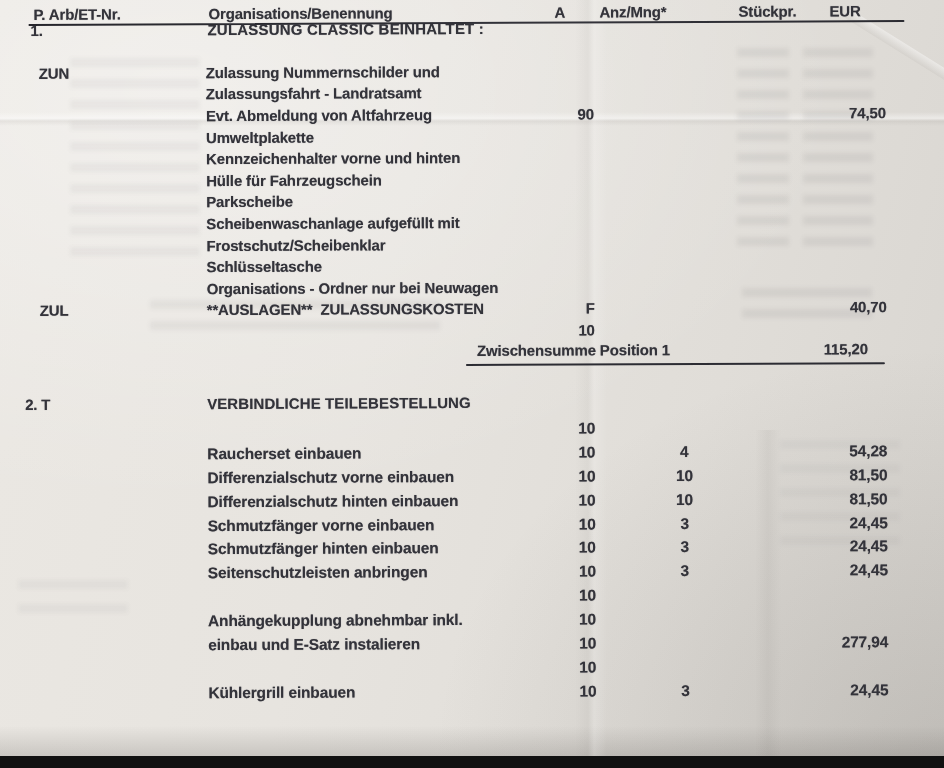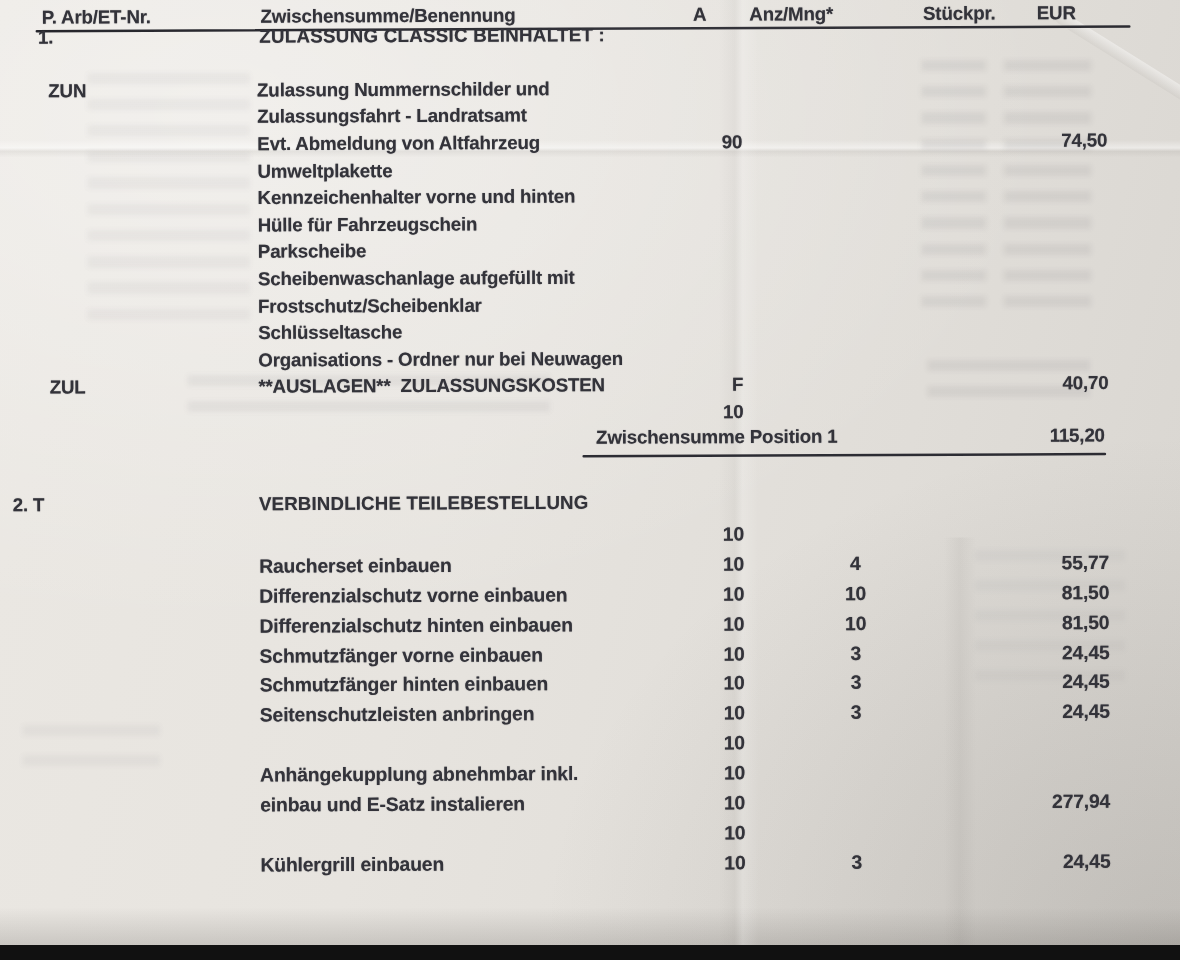--- a/index.html
+++ b/index.html
@@ -19,38 +19,38 @@
   }
   
   .hdr span{position:absolute;top:4px;font-size:15px;}
   .h-pos{left:35px;}  .h-desc{left:210px;} .h-a{left:556px;}
   .h-anz{left:601px;} .h-stk{left:714px;margin-left:26px;}  .h-eur{left:831px;}
   .hdr-rule{position:absolute;left:30px;top:21.5px;width:876px;height:2.6px;
     background:linear-gradient(to right,#26262c,#33333a 60%,#2b2b31);border-radius:1px;}
   
   .sec-head span{position:absolute;font-size:15px;}
   .s1-code{left:32px;top:20px;}  .s1-title{left:209px;top:20px;letter-spacing:0.2px;}
-  .s2-code{left:10px;top:394px;font-size:15.5px;}
+  .s2-code{left:25px;top:394px;font-size:15.5px;}
   .s2-title{left:207px;top:394px;font-size:15.5px;letter-spacing:0.1px;}
   
   .rows{position:absolute;left:0;right:0;}
   .rows-s1{top:60.5px;}
   .rows-s2{top:417px;}
   .row{display:flex;align-items:center;}
   .rows-s1 .row{height:21.6px;font-size:15px;}
   .rows-s2 .row{height:23.9px;font-size:15.5px;}
   .c-code{flex:0 0 207px;padding-left:40px;box-sizing:border-box;}
   .c-desc{flex:0 0 338px;white-space:pre;}
   .c-a{flex:0 0 50px;text-align:right;}
   .c-anz{flex:0 0 178px;text-align:center;}
   .c-eur{flex:0 0 114px;text-align:right;}
   
   .subtotal{position:absolute;left:0;top:339px;width:944px;height:24px;font-size:15px;}
   .st-label{position:absolute;left:477px;top:3px;text-align:center;}
-  .st-value{position:absolute;right:60px;top:3px;}
+  .st-value{position:absolute;right:76px;top:3px;}
   .st-rule{position:absolute;left:466px;top:24.5px;width:419px;height:2.2px;
     background:#2c2c33;border-radius:1px;}
   
   .artifact{position:absolute;pointer-events:none;}
   .crease-h{left:0;top:112px;width:944px;height:14px;
     background:linear-gradient(to bottom,rgba(0,0,0,0) 0%,rgba(255,255,255,0.45) 45%,rgba(120,115,110,0.10) 65%,rgba(0,0,0,0) 100%);}
   .crease-v1{left:575px;top:0;width:32px;height:768px;
     background:linear-gradient(to right,rgba(0,0,0,0),rgba(110,106,102,0.06) 40%,rgba(255,255,255,0.18) 60%,rgba(0,0,0,0));}
   .crease-v2{left:755px;top:430px;width:26px;height:338px;
     background:linear-gradient(to right,rgba(0,0,0,0),rgba(110,106,102,0.08) 50%,rgba(0,0,0,0));}
@@ -94,21 +94,21 @@
   <div class="artifact smudge ghost-rows g3"></div>
   <div class="artifact smudge g4"></div>
   <div class="artifact smudge g5"></div>
   <div class="artifact smudge g6"></div>
   <div class="artifact smudge g7"></div>
 
   <div class="doc">
 
     <div class="hdr">
       <span class="txt h-pos">P. Arb/ET-Nr.</span>
-      <span class="txt h-desc">Zwischensumme/Benennung</span>
+      <span class="txt h-desc">Organisations/Benennung</span>
       <span class="txt h-a">A</span>
       <span class="txt h-anz">Anz/Mng*</span>
       <span class="txt h-stk">Stückpr.</span>
       <span class="txt h-eur">EUR</span>
       <div class="hdr-rule"></div>
     </div>
 
     <div class="sec-head">
       <span class="txt s1-code">1.</span>
       <span class="txt s1-title">ZULASSUNG CLASSIC BEINHALTET :</span>
@@ -225,21 +225,21 @@
     <span class="txt c-desc"></span>
     <span class="txt c-a">10</span>
     <span class="txt c-anz"></span>
     <span class="txt c-eur"></span>
   </div>
         <div class="row">
     <span class="txt c-code"></span>
     <span class="txt c-desc">Raucherset einbauen</span>
     <span class="txt c-a">10</span>
     <span class="txt c-anz">4</span>
-    <span class="txt c-eur">55,77</span>
+    <span class="txt c-eur">54,28</span>
   </div>
         <div class="row">
     <span class="txt c-code"></span>
     <span class="txt c-desc">Differenzialschutz vorne einbauen</span>
     <span class="txt c-a">10</span>
     <span class="txt c-anz">10</span>
     <span class="txt c-eur">81,50</span>
   </div>
         <div class="row">
     <span class="txt c-code"></span>

